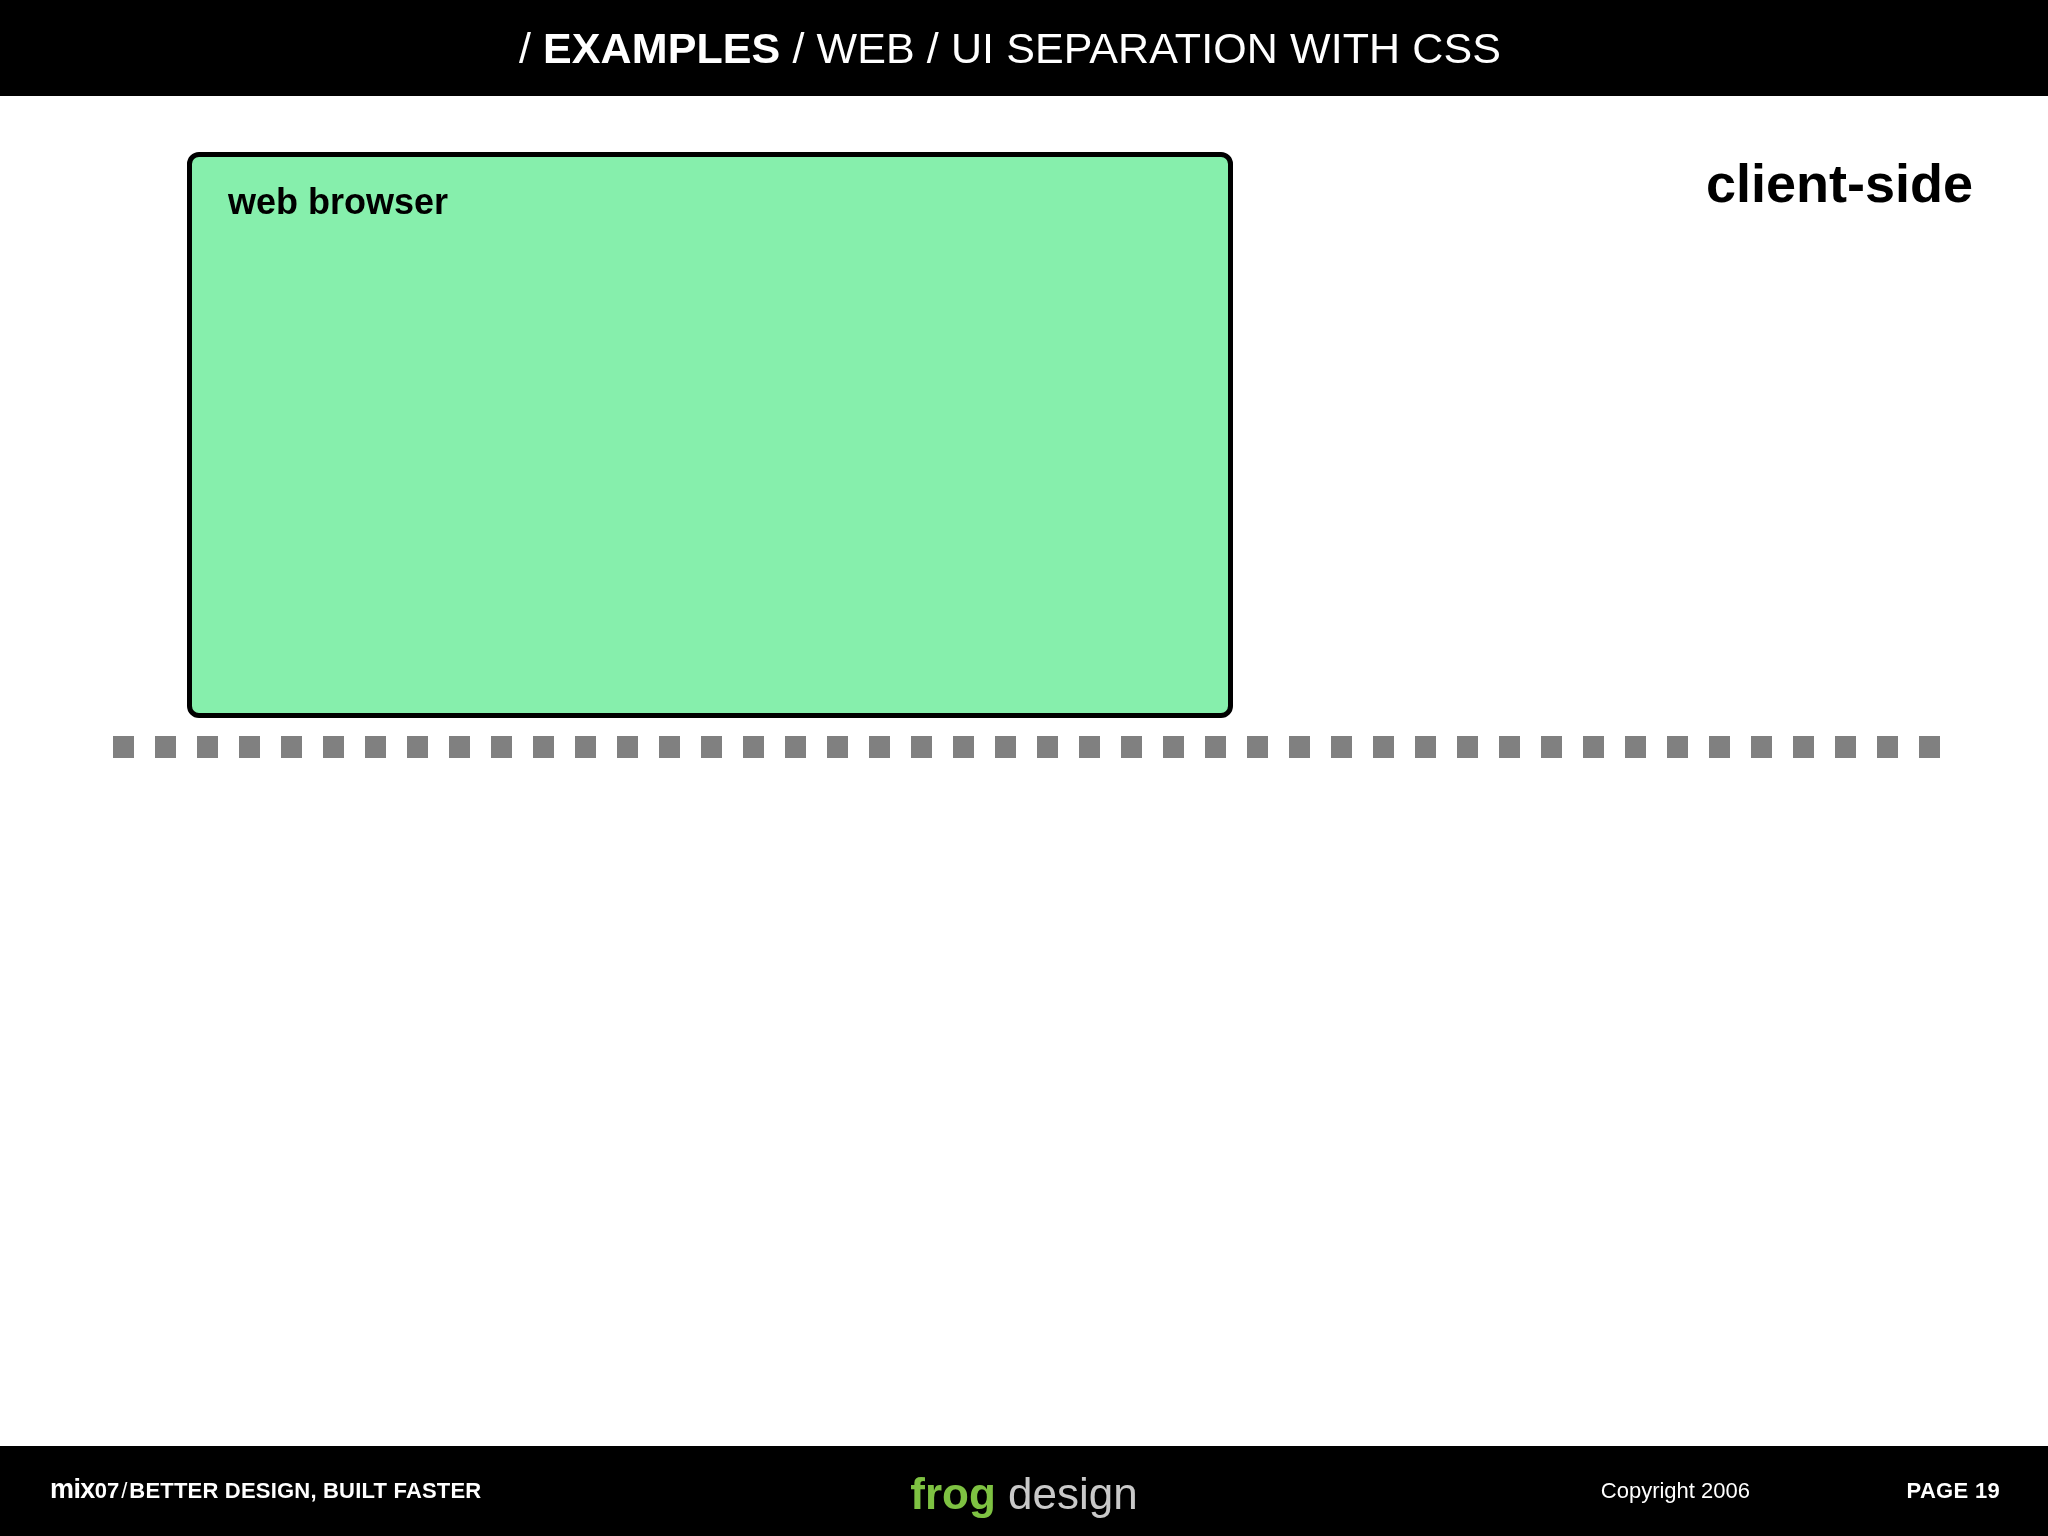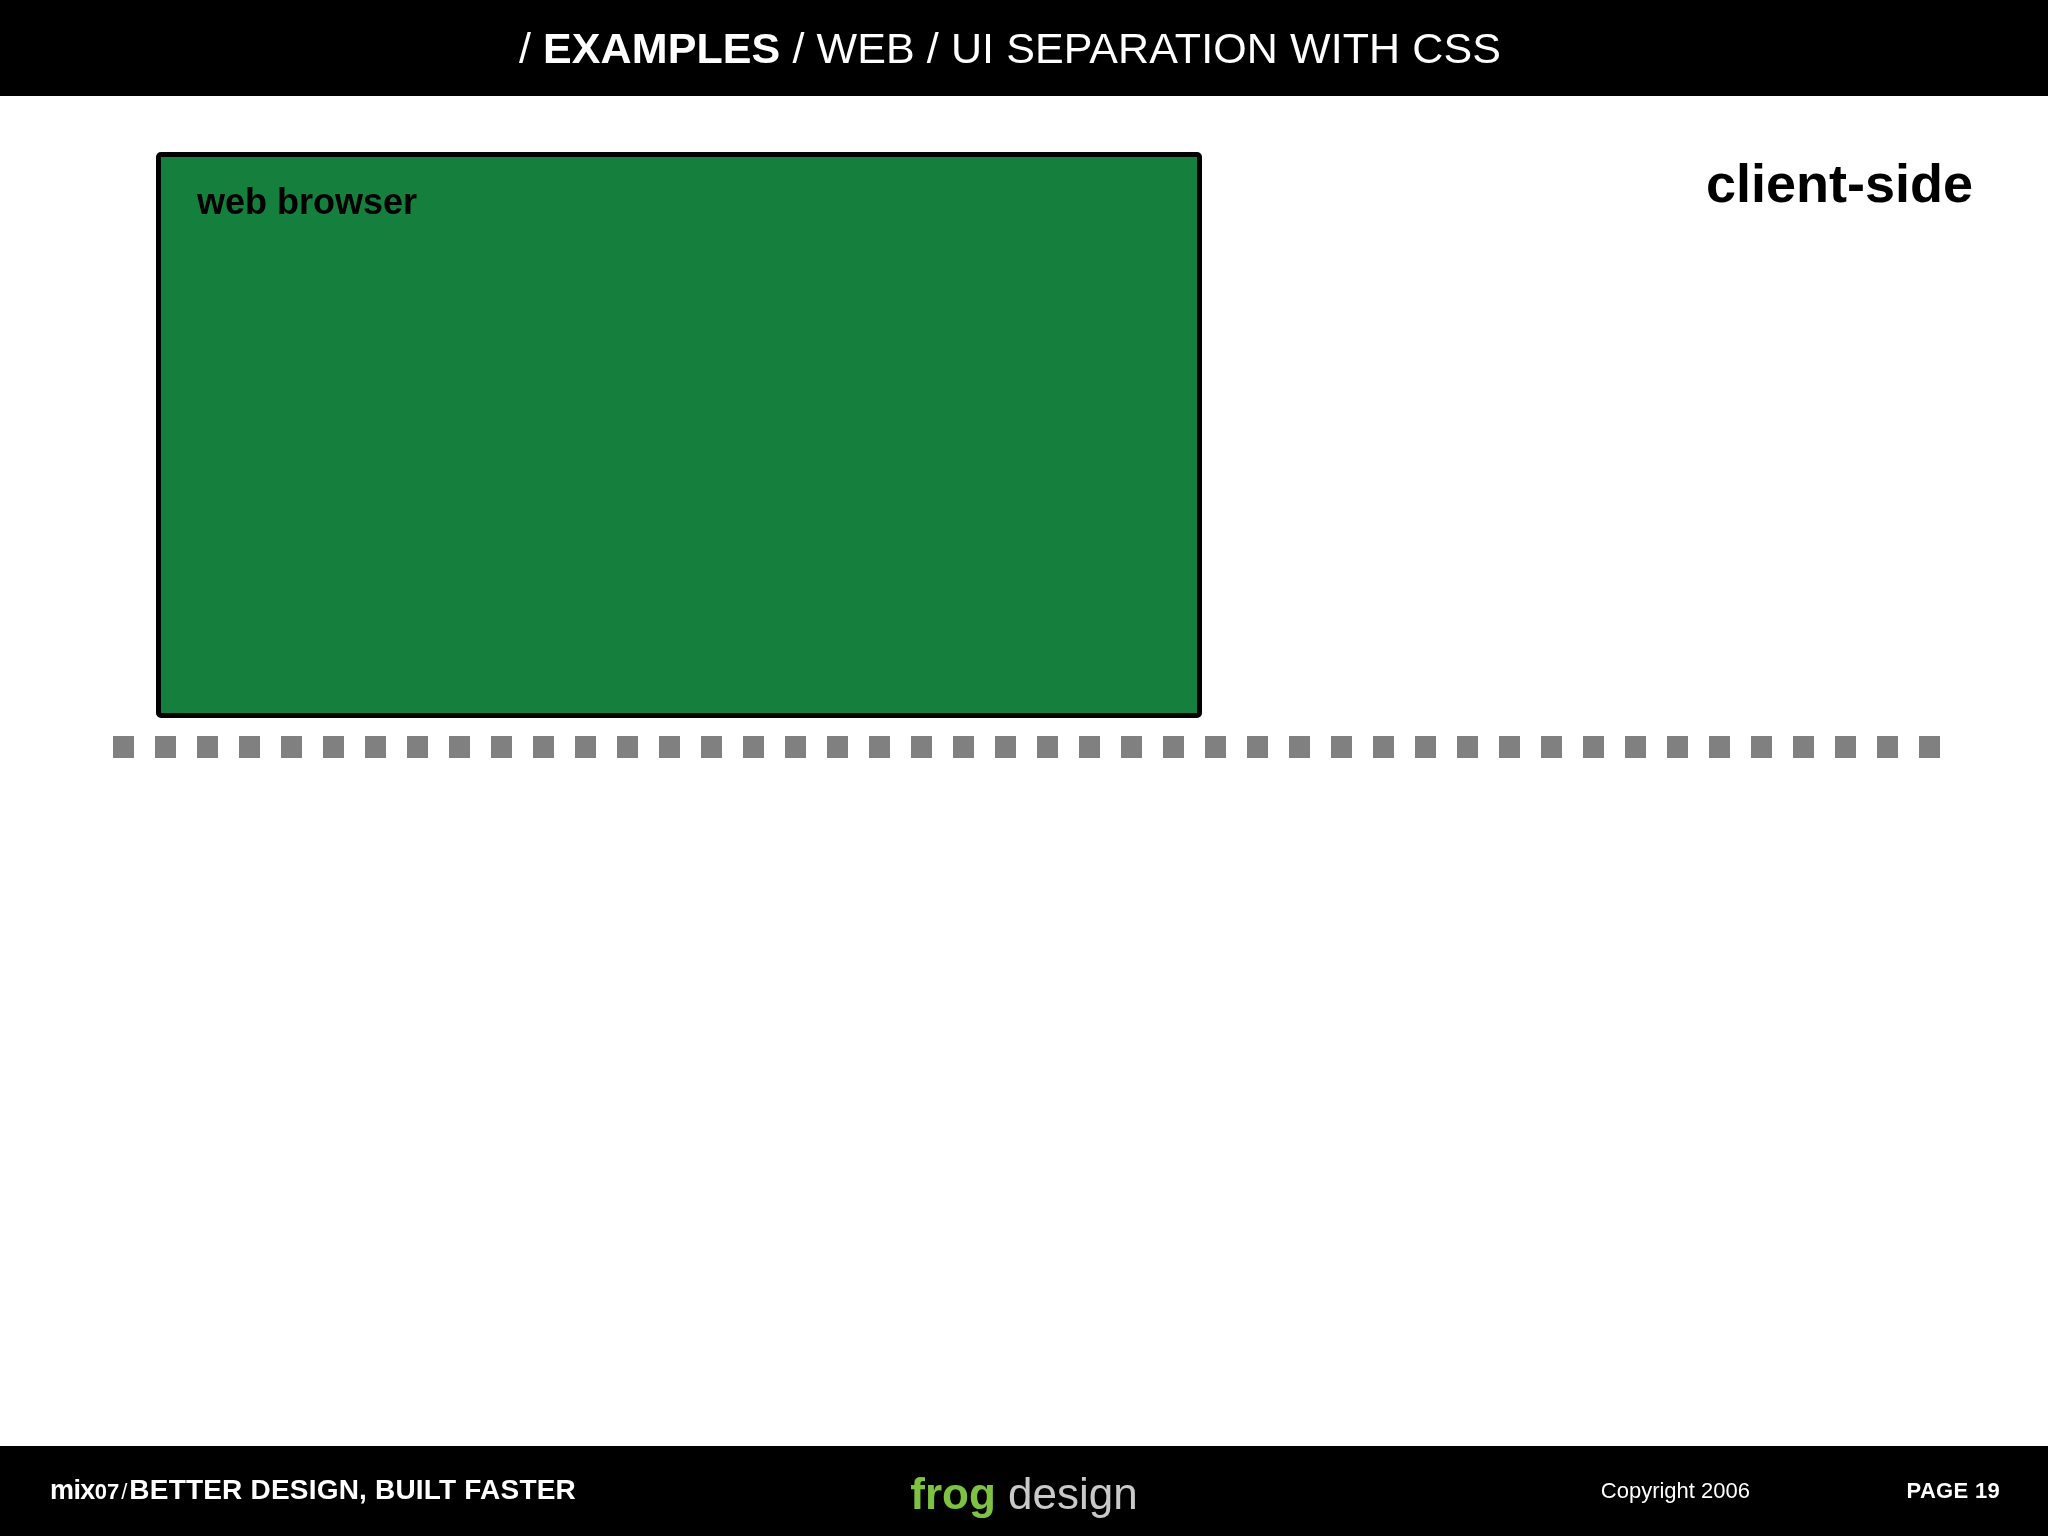--- a/index.html
+++ b/index.html
@@ -47,24 +47,25 @@
     left: 0;
     top: 96px;
     width: 2048px;
     height: 1350px;
     background: #ffffff;
   }
 
   
   .node-box {
     position: absolute;
-    background: #15803d;
+    background: #86efac;
     border: 5px solid #000000;
-    border-radius: 5px;
+    border-radius: 12px;
     box-sizing: border-box;
+    margin-left: 31px;
   }
   .node-box-label {
     position: absolute;
     left: 36px;
     top: 27px;
     font-size: 36px;
     font-weight: 700;
     color: #000000;
     line-height: 1;
     white-space: nowrap;
@@ -146,21 +147,21 @@
   .footer-left .mix-year {
     font-size: 22px;
     font-weight: 700;
   }
   .footer-left .mix-sep {
     font-size: 22px;
     font-weight: 400;
     padding: 0 2px;
   }
   .footer-left .mix-tagline {
-    font-size: 28px;
+    font-size: 22px;
     font-weight: 700;
     letter-spacing: 0.2px;
     text-align: right;
   }
 
   .footer-logo {
     position: absolute;
     left: 50%;
     top: 26px;
     transform: translateX(-50%);

